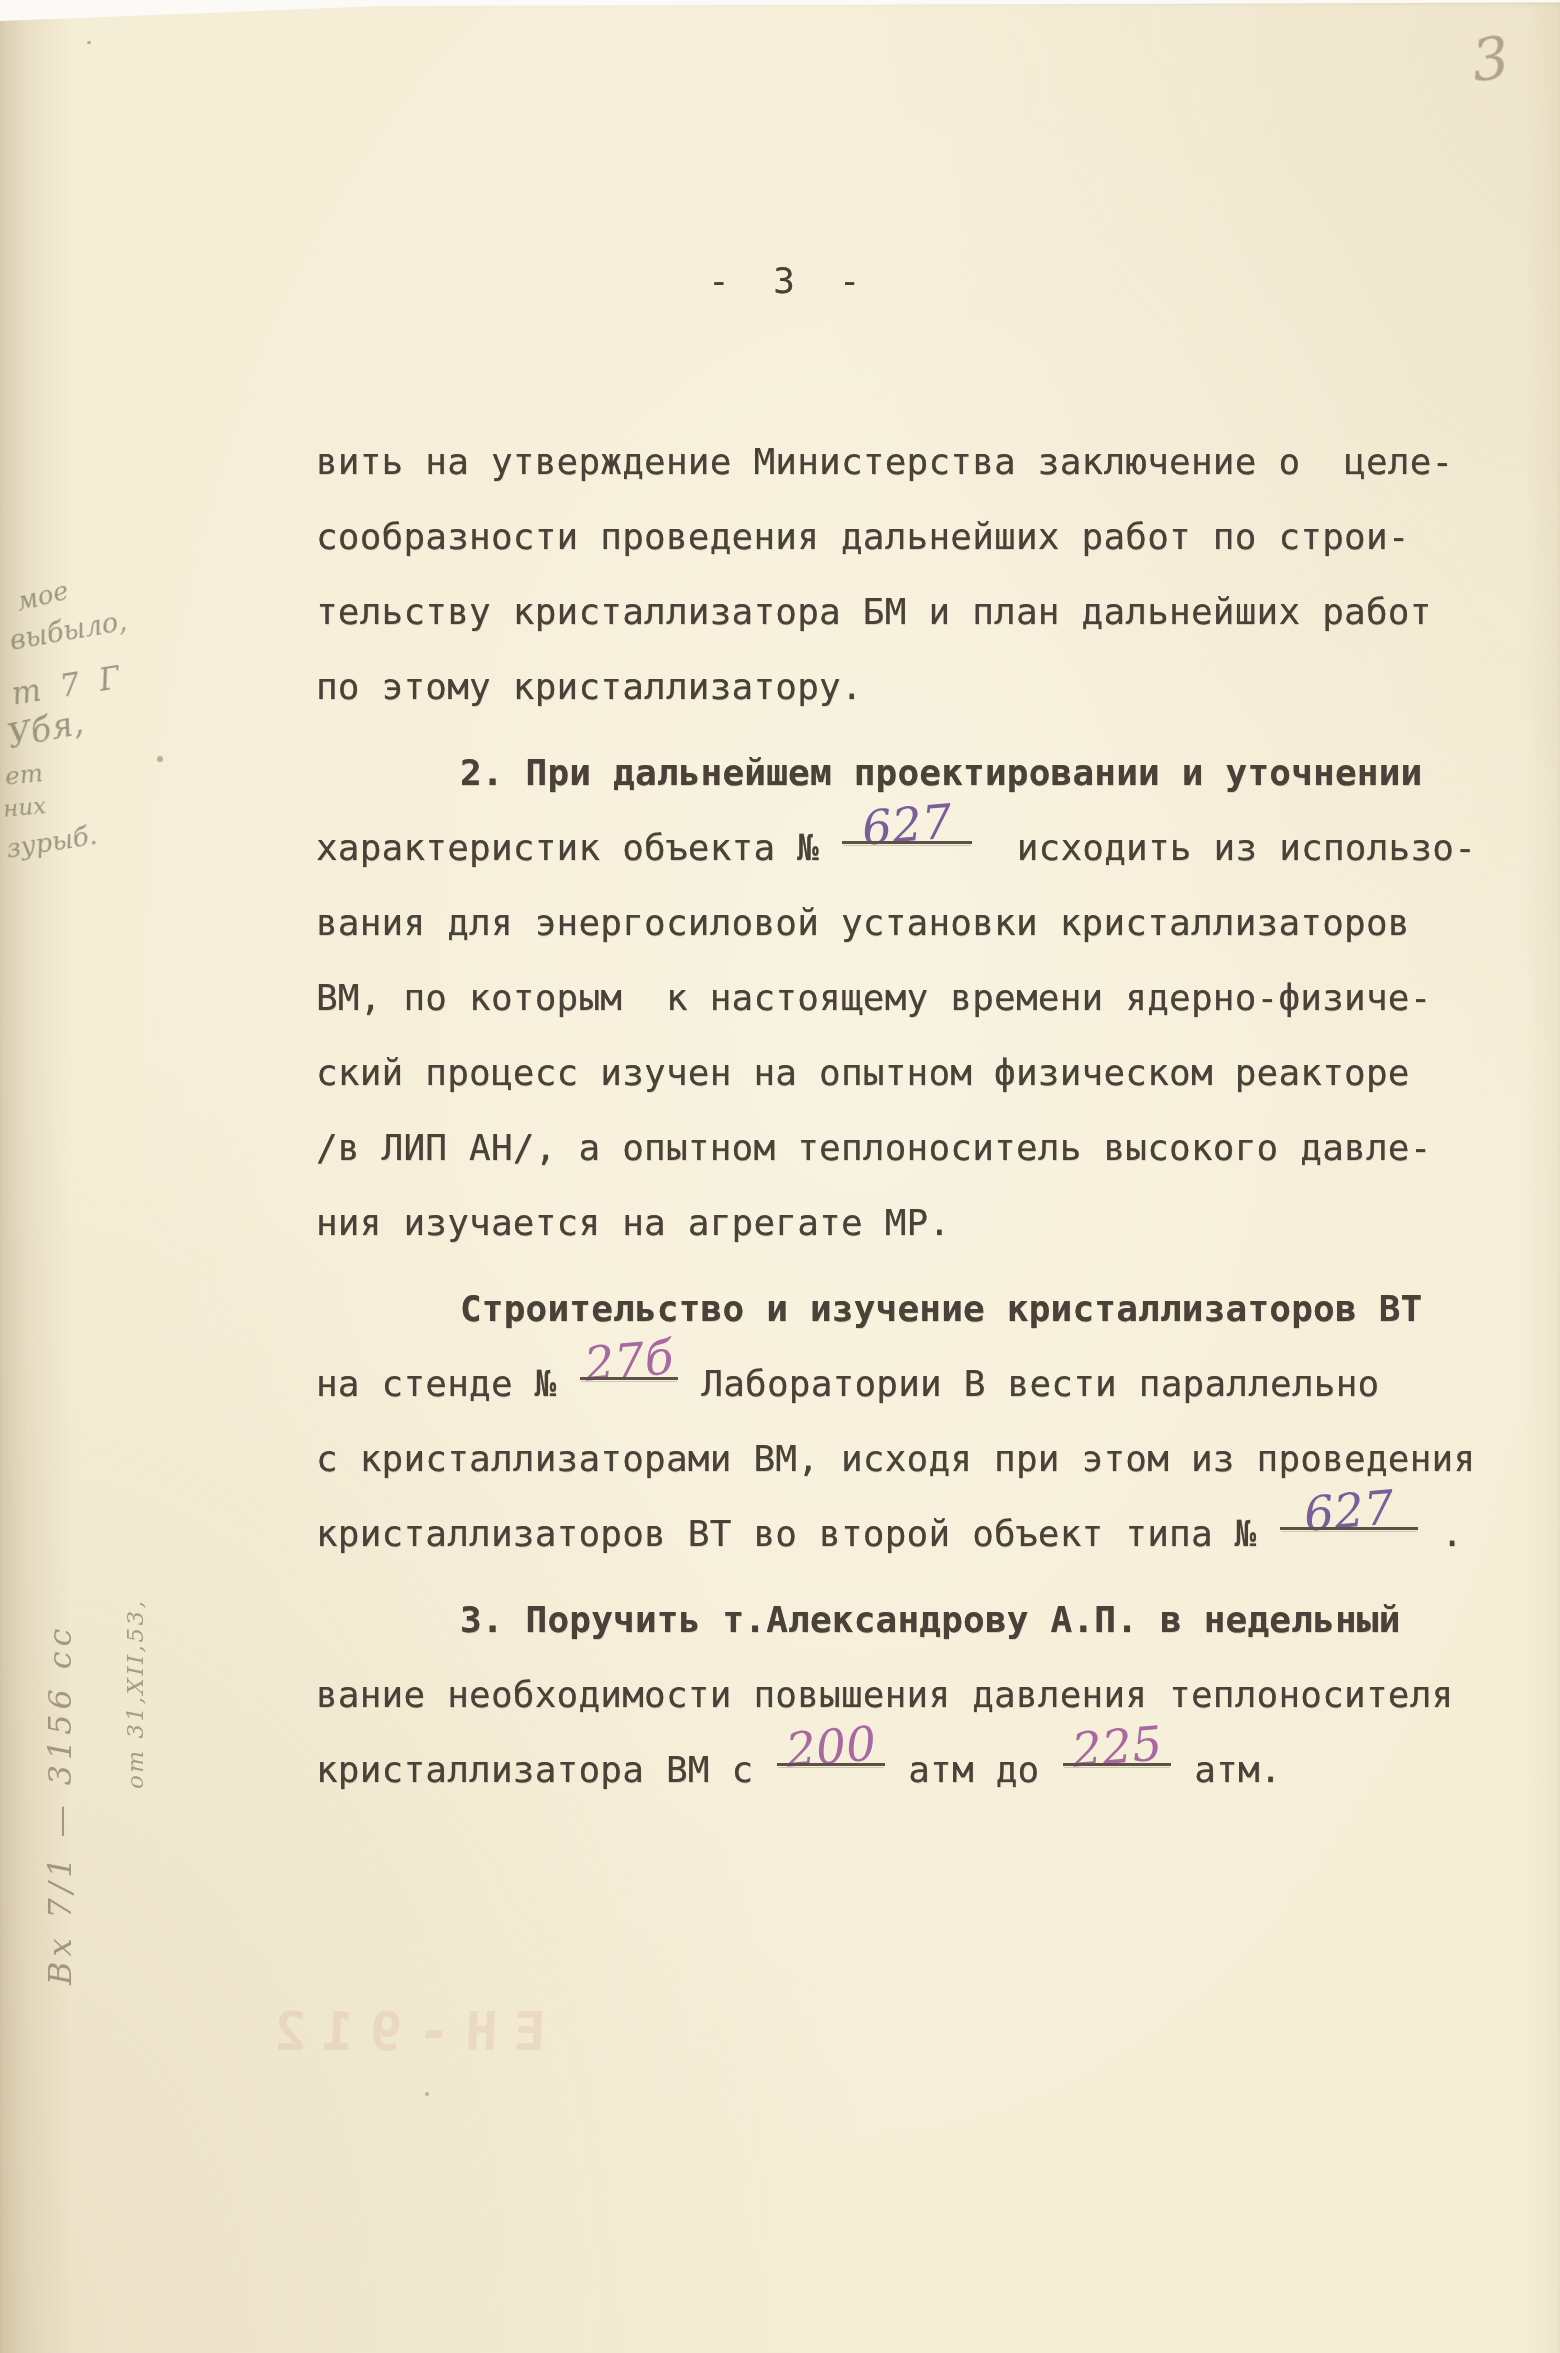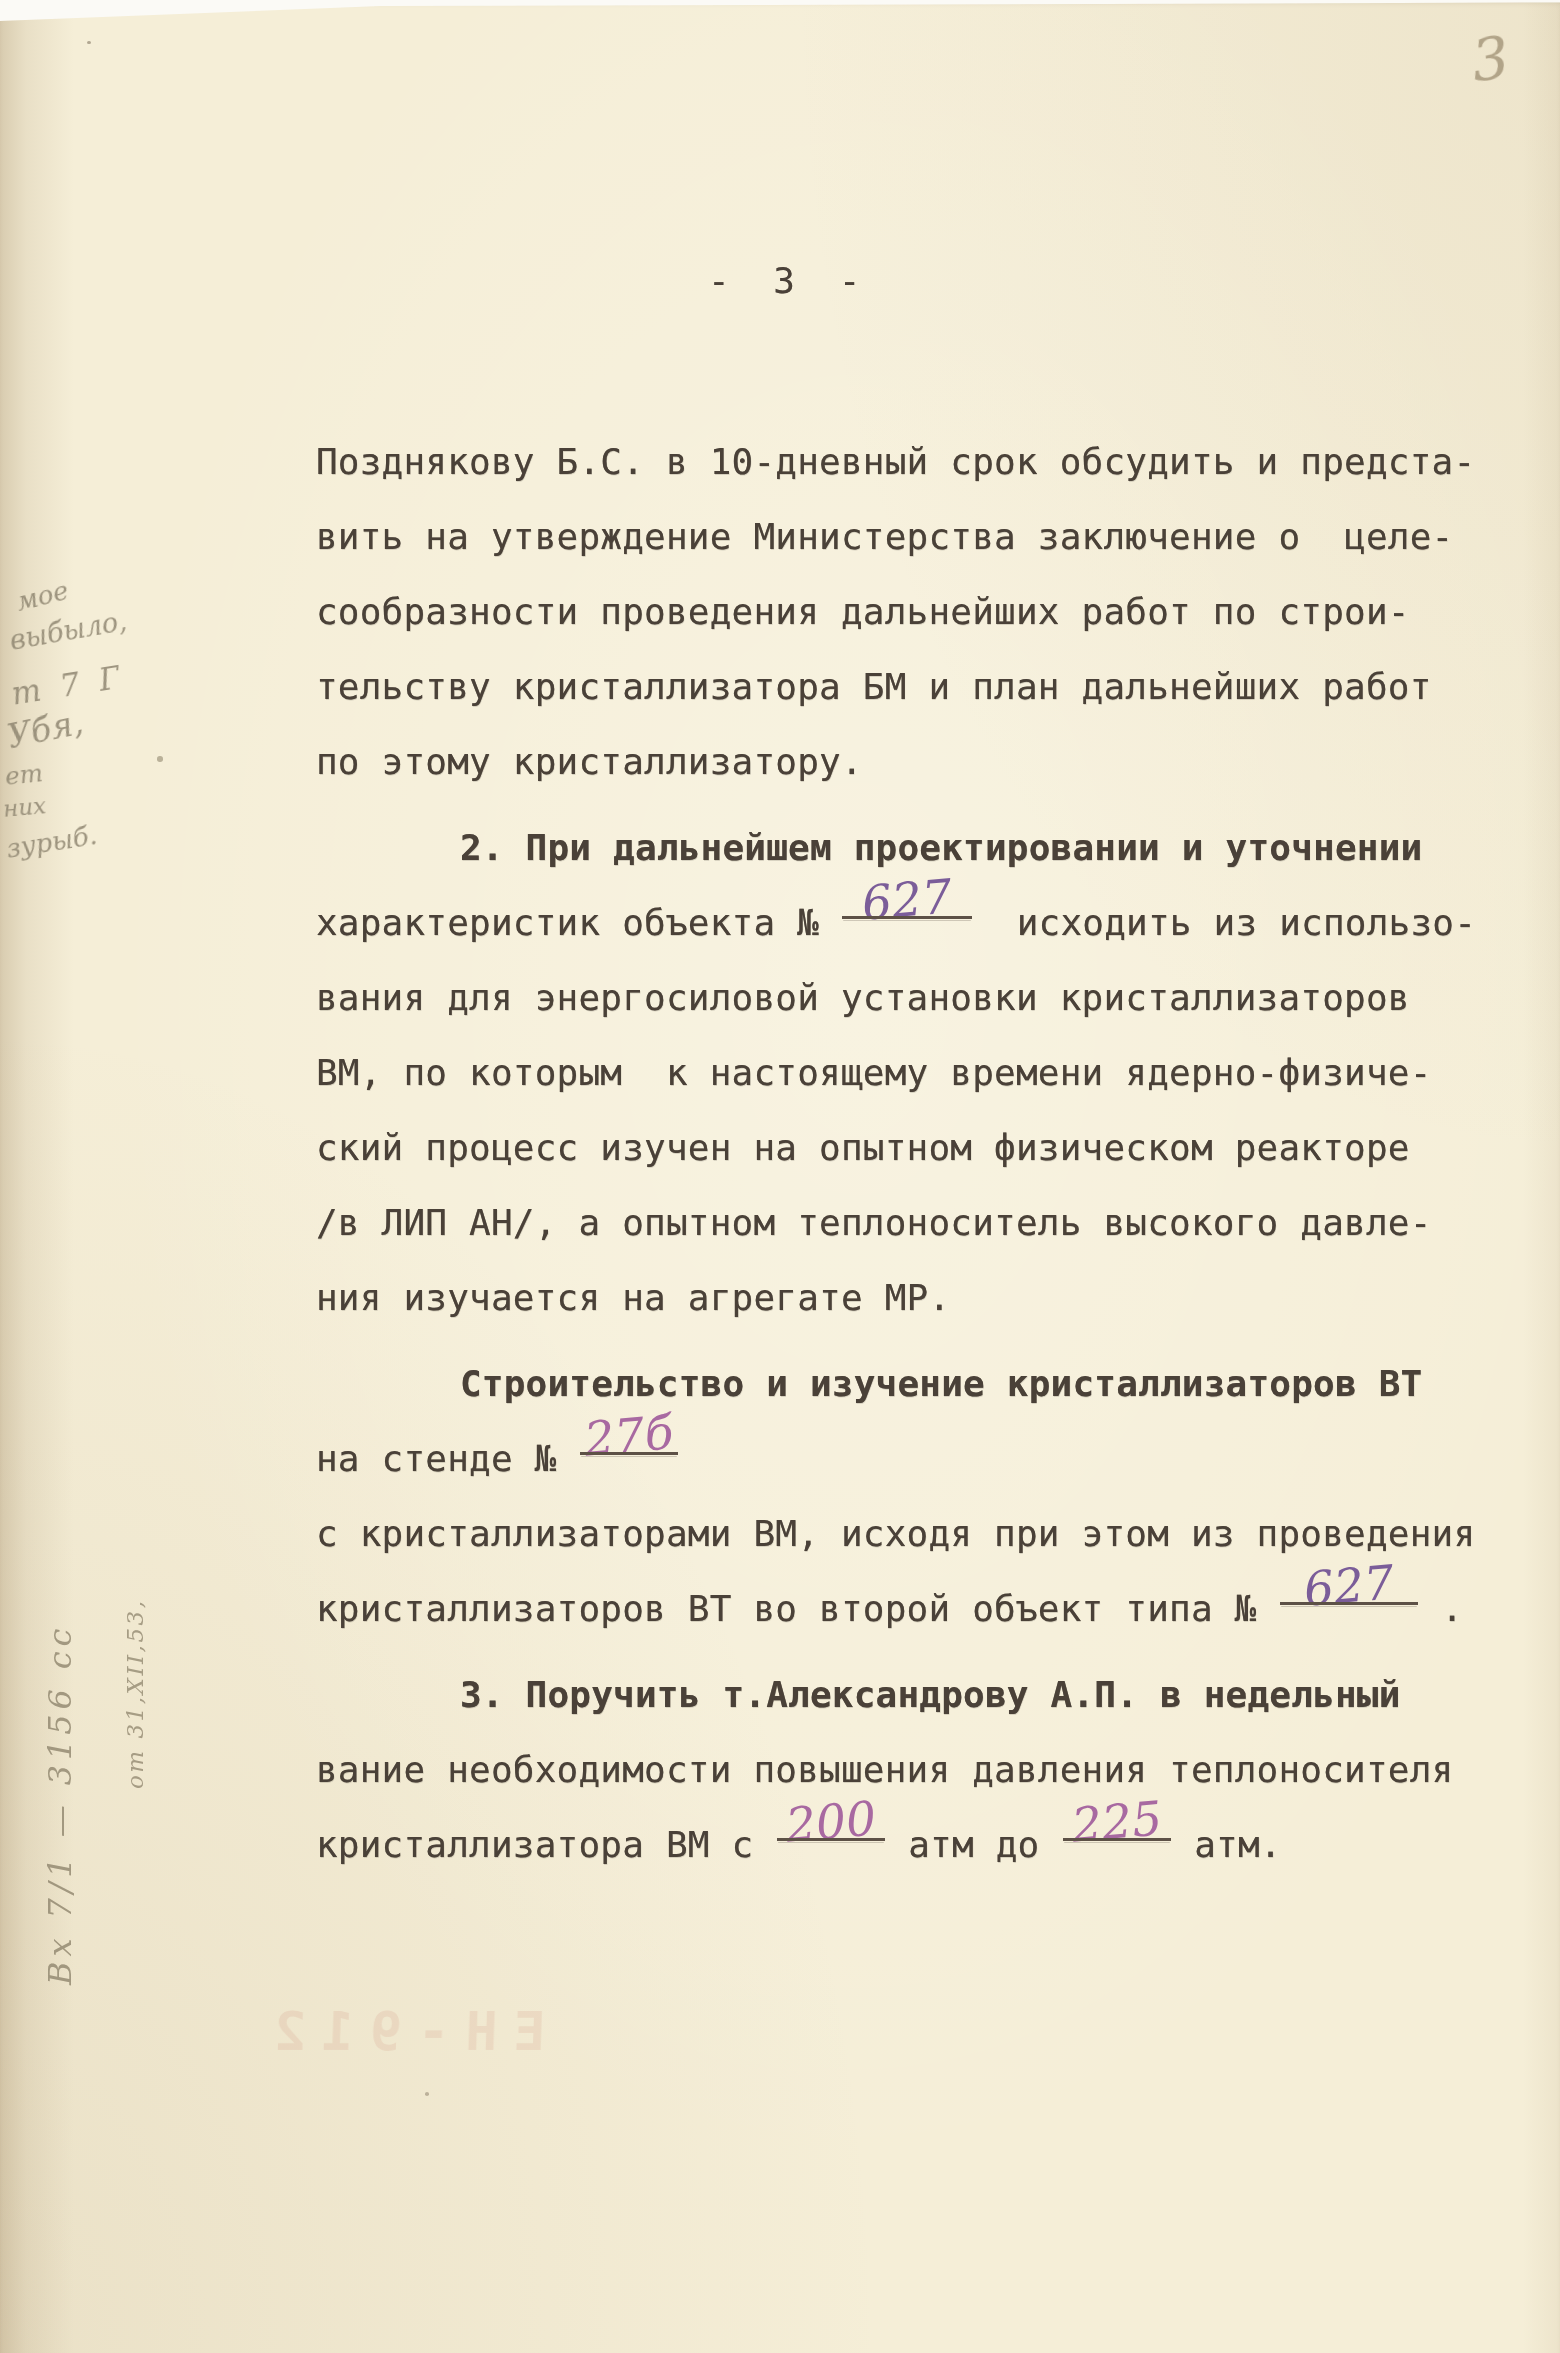--- a/index.html
+++ b/index.html
@@ -106,38 +106,37 @@
 <div id="screenshot">
 
   <div class="paper"></div>
 
   <div class="pencil-page-num">3</div>
 
   <div class="page-header">- 3 -</div>
 
   <div class="text-block">
       <div class="para">
-        <div class="line"><span class="typed">Позднякову Б.С. в 10-дневный срок обсудить и предста-</span></div>
         <div class="line"><span class="typed">вить на утверждение Министерства заключение о  целе-</span></div>
         <div class="line"><span class="typed">сообразности проведения дальнейших работ по строи-</span></div>
         <div class="line"><span class="typed">тельству кристаллизатора БМ и план дальнейших работ</span></div>
         <div class="line"><span class="typed">по этому кристаллизатору.</span></div>
       </div>
       <div class="para">
         <div class="line indent"><span class="typed">2. При дальнейшем проектировании и уточнении</span></div>
         <div class="line"><span class="typed">характеристик объекта № </span><span class="blank" style="width: 132px;"><span class="hw purple">627</span></span><span class="typed">  исходить из использо-</span></div>
         <div class="line"><span class="typed">вания для энергосиловой установки кристаллизаторов</span></div>
         <div class="line"><span class="typed">ВМ, по которым  к настоящему времени ядерно-физиче-</span></div>
         <div class="line"><span class="typed">ский процесс изучен на опытном физическом реакторе</span></div>
         <div class="line"><span class="typed">/в ЛИП АН/, а опытном теплоноситель высокого давле-</span></div>
         <div class="line"><span class="typed">ния изучается на агрегате МР.</span></div>
       </div>
       <div class="para">
         <div class="line indent"><span class="typed">Строительство и изучение кристаллизаторов ВТ</span></div>
-        <div class="line"><span class="typed">на стенде № </span><span class="blank" style="width: 101px;"><span class="hw pink">27б</span></span></div>
+        <div class="line"><span class="typed">на стенде № </span><span class="blank" style="width: 101px;"><span class="hw pink">27б</span></span><span class="typed"> Лаборатории В вести параллельно</span></div>
         <div class="line"><span class="typed">с кристаллизаторами ВМ, исходя при этом из проведения</span></div>
         <div class="line"><span class="typed">кристаллизаторов ВТ во второй объект типа № </span><span class="blank" style="width: 141px;"><span class="hw purple">627</span></span><span class="typed"> .</span></div>
       </div>
       <div class="para">
         <div class="line indent"><span class="typed">3. Поручить т.Александрову А.П. в недельный</span></div>
         <div class="line"><span class="typed">вание необходимости повышения давления теплоносителя</span></div>
         <div class="line"><span class="typed">кристаллизатора ВМ с </span><span class="blank" style="width: 111px;"><span class="hw pink">200</span></span><span class="typed"> атм до </span><span class="blank" style="width: 111px;"><span class="hw pink">225</span></span><span class="typed"> атм.</span></div>
       </div>
     </div>
 

